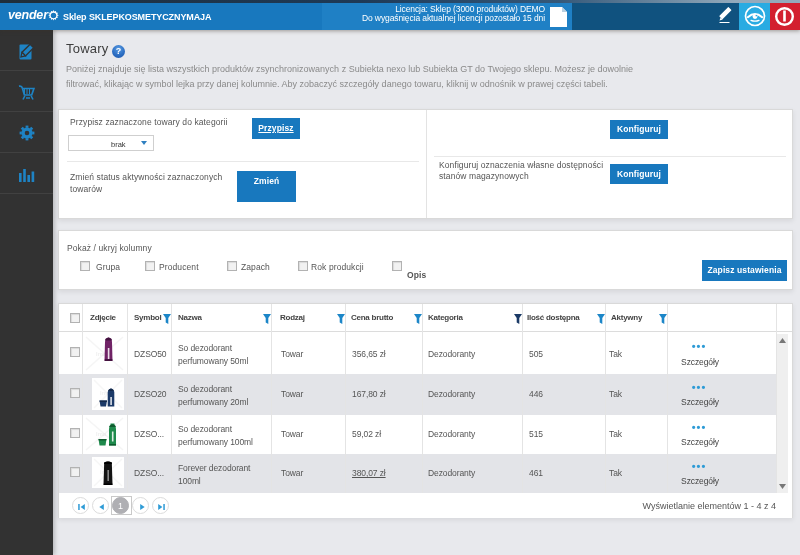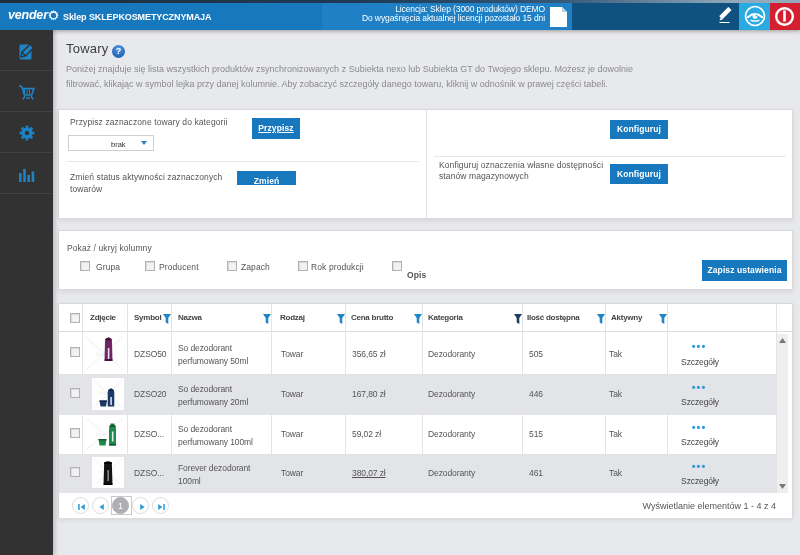--- a/index.html
+++ b/index.html
@@ -154,21 +154,21 @@
     <div id="p1divider"></div>
     <div id="p1hr-l"></div>
     <div id="p1hr-r"></div>
     <div class="lbl" style="left:11px; top:7px;">Przypisz zaznaczone towary do kategorii</div>
     <div id="selbrak">
         <span>brak</span>
         <div class="caret"></div>
       </div>
     <div class="btn" style="left:193px; top:8px; width:48px; height:21px; line-height:21px;text-decoration:underline;">Przypisz</div>
     <div class="lbl" style="left:11px; top:61px; line-height:12px;">Zmień status aktywności zaznaczonych<br>towarów</div>
-    <div class="btn" style="left:178px; top:61px; width:59px; height:14px; line-height:21px;">Zmień</div>
+    <div class="btn" style="left:178px; top:61px; width:59px; height:31px; line-height:21px;">Zmień</div>
     <div class="btn" style="left:551px; top:10px; width:58px; height:19px; line-height:19px;">Konfiguruj</div>
     <div class="lbl" style="left:380px; top:50px; line-height:11px;">Konfiguruj oznaczenia własne dostępności<br>stanów magazynowych</div>
     <div class="btn" style="left:551px; top:54px; width:58px; height:20px; line-height:20px;">Konfiguruj</div>
   </div>
 
   <div class="panel" id="panel2">
     <div class="lbl" style="left:8px; top:12px;">Pokaż / ukryj kolumny</div>
     <div class="cb" style="left:21px; top:30px;"></div>
     <div class="lbl" style="left:37px; top:31px;">Grupa</div>
     <div class="cb" style="left:86px; top:30px;"></div>

